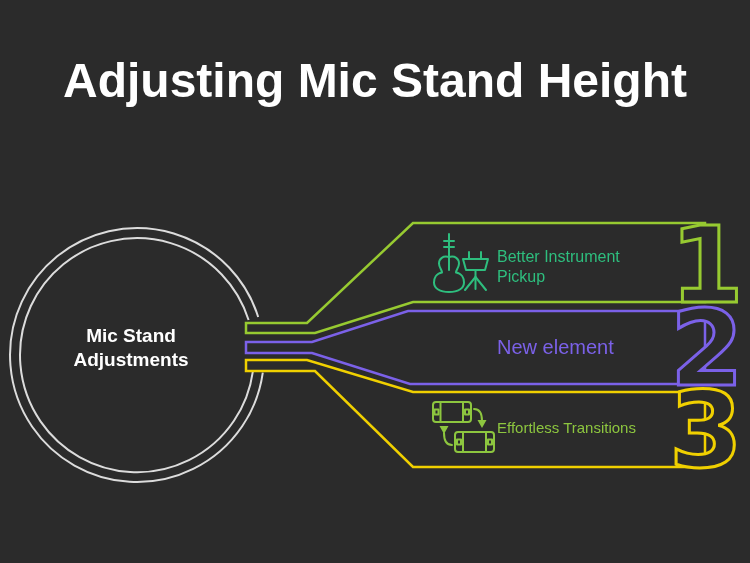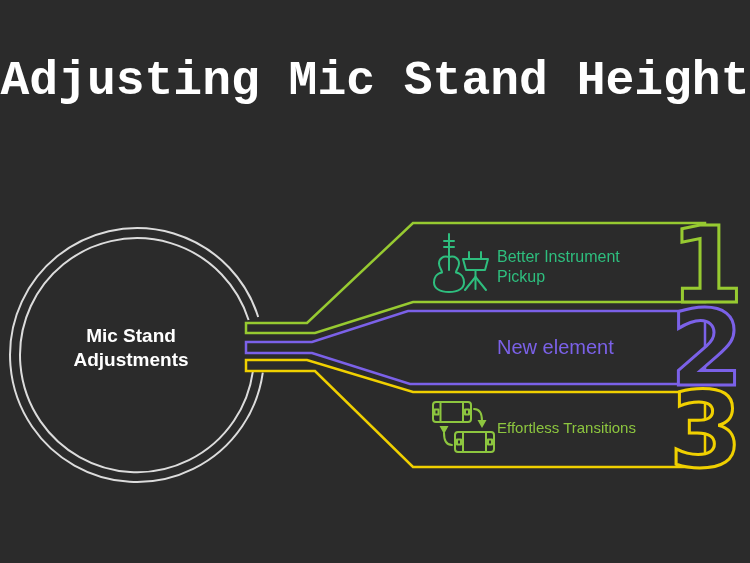--- a/index.html
+++ b/index.html
@@ -4,21 +4,21 @@
 <style>
   html,body{margin:0;padding:0;}
   body{
     width:750px;height:563px;position:relative;overflow:hidden;
     background:var(--background,#2b2b2b);
     font-family:"Liberation Sans",sans-serif;
   }
   .title{
     position:absolute;top:57px;left:0;width:750px;margin:0;
     text-align:center;
-    font-family:Liberation Mono, monospace;
+    font-family:Liberation Sans, sans-serif;
     font-weight:700;font-size:48px;line-height:1;
     color:var(--heading-text,#ffffff);
     letter-spacing:0px;white-space:nowrap;
   }
   svg{position:absolute;left:0;top:0;}
   .ring{fill:none;stroke:var(--ring,#dcdcdc);stroke-width:2;}
   .ln{fill:none;stroke-width:2.5;}
   .a1{stroke:var(--item1-accent,#97ca31);}
   .a2{stroke:var(--item2-accent,#7b61e8);}
   .a3{stroke:var(--item3-accent,#f0d000);}

